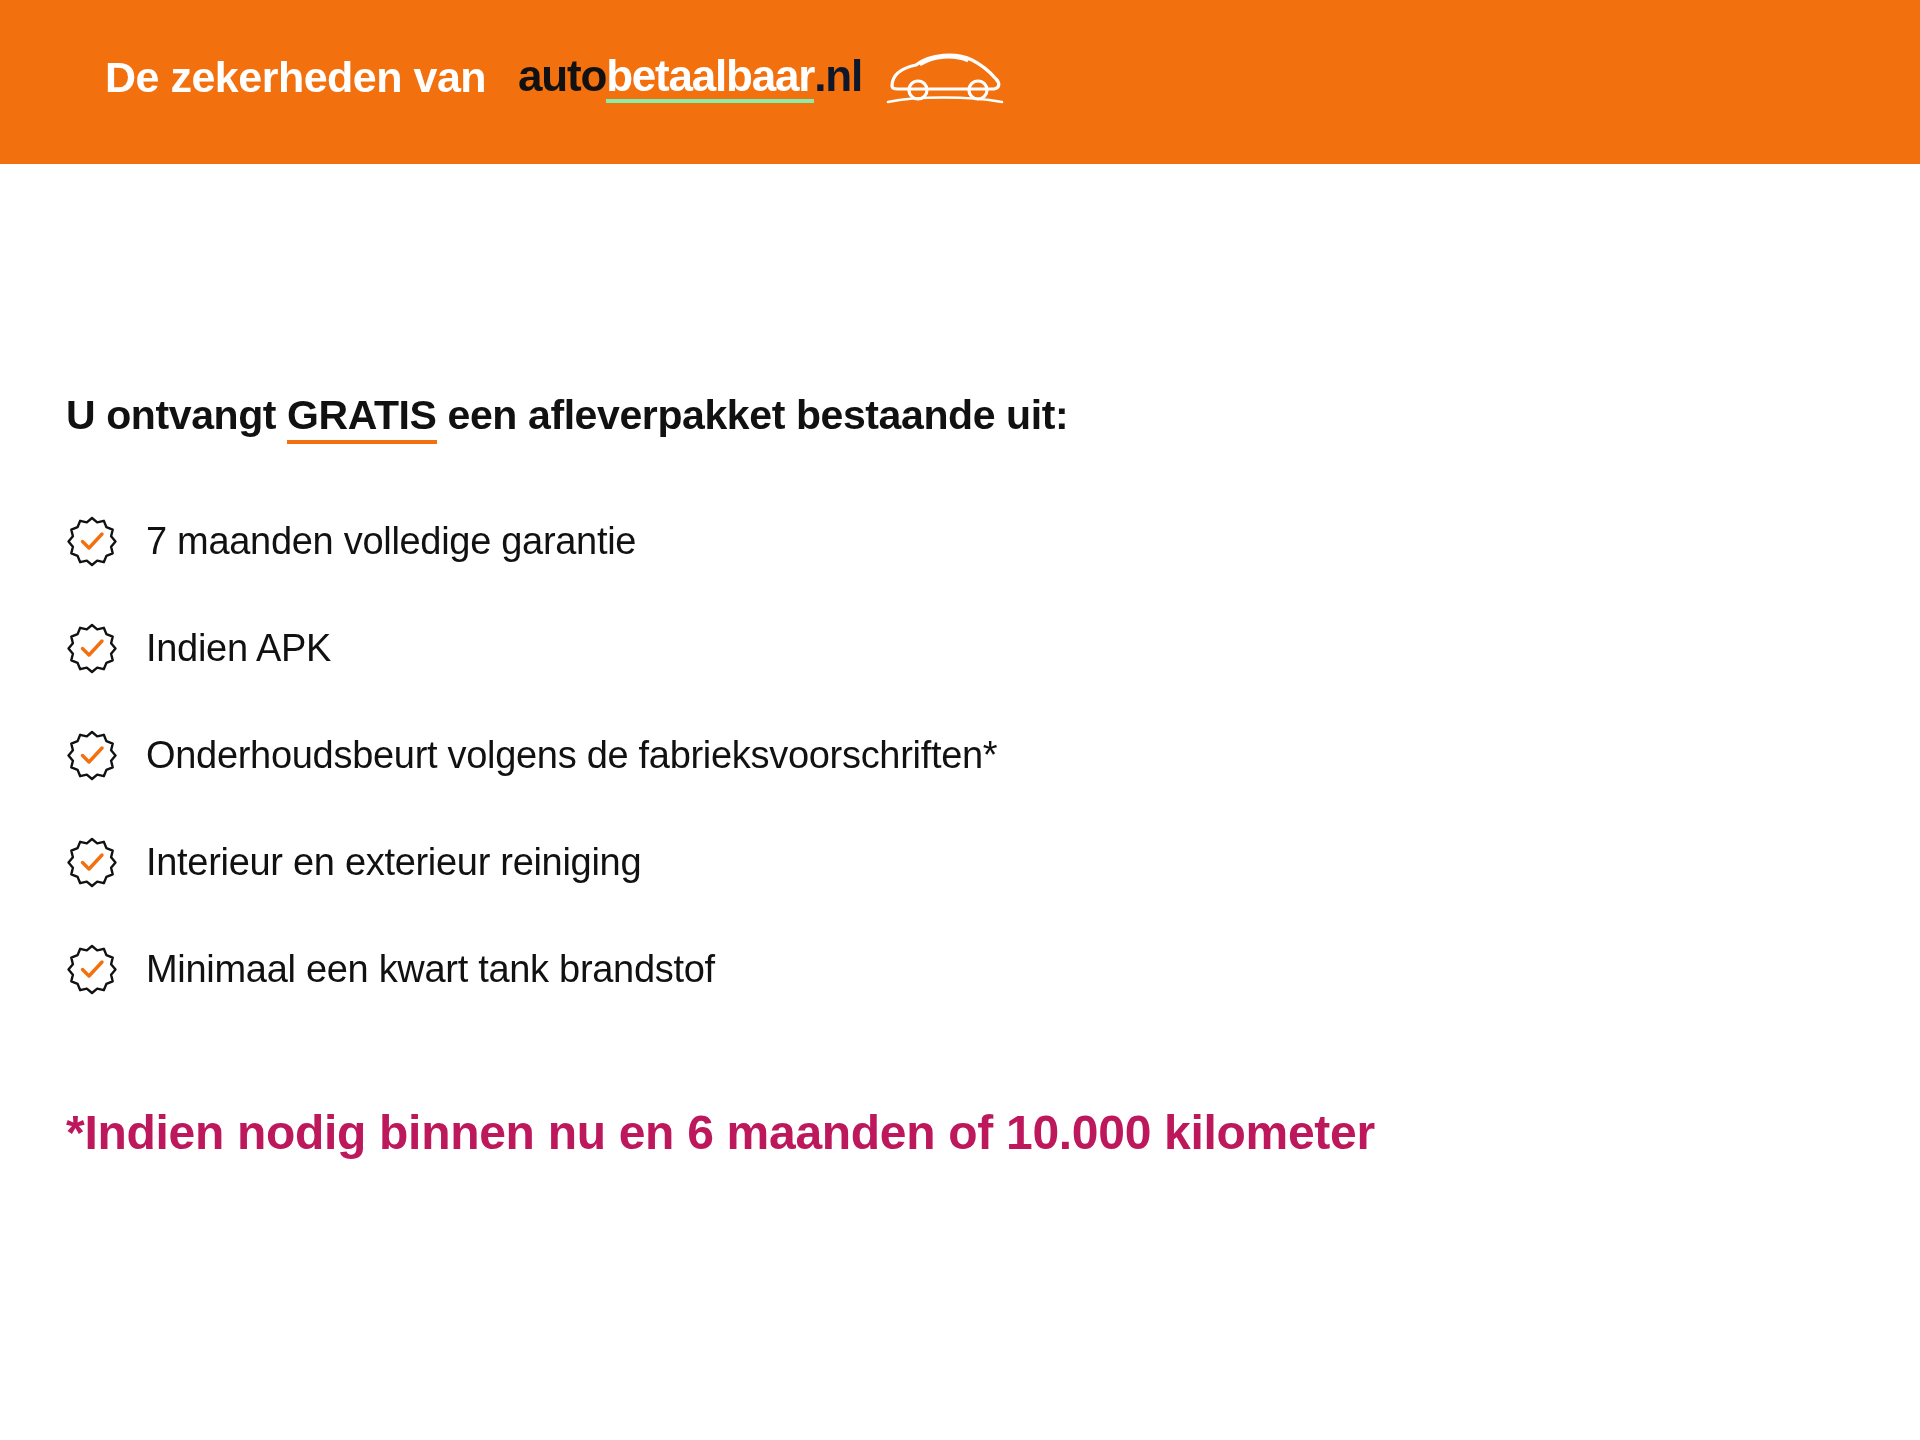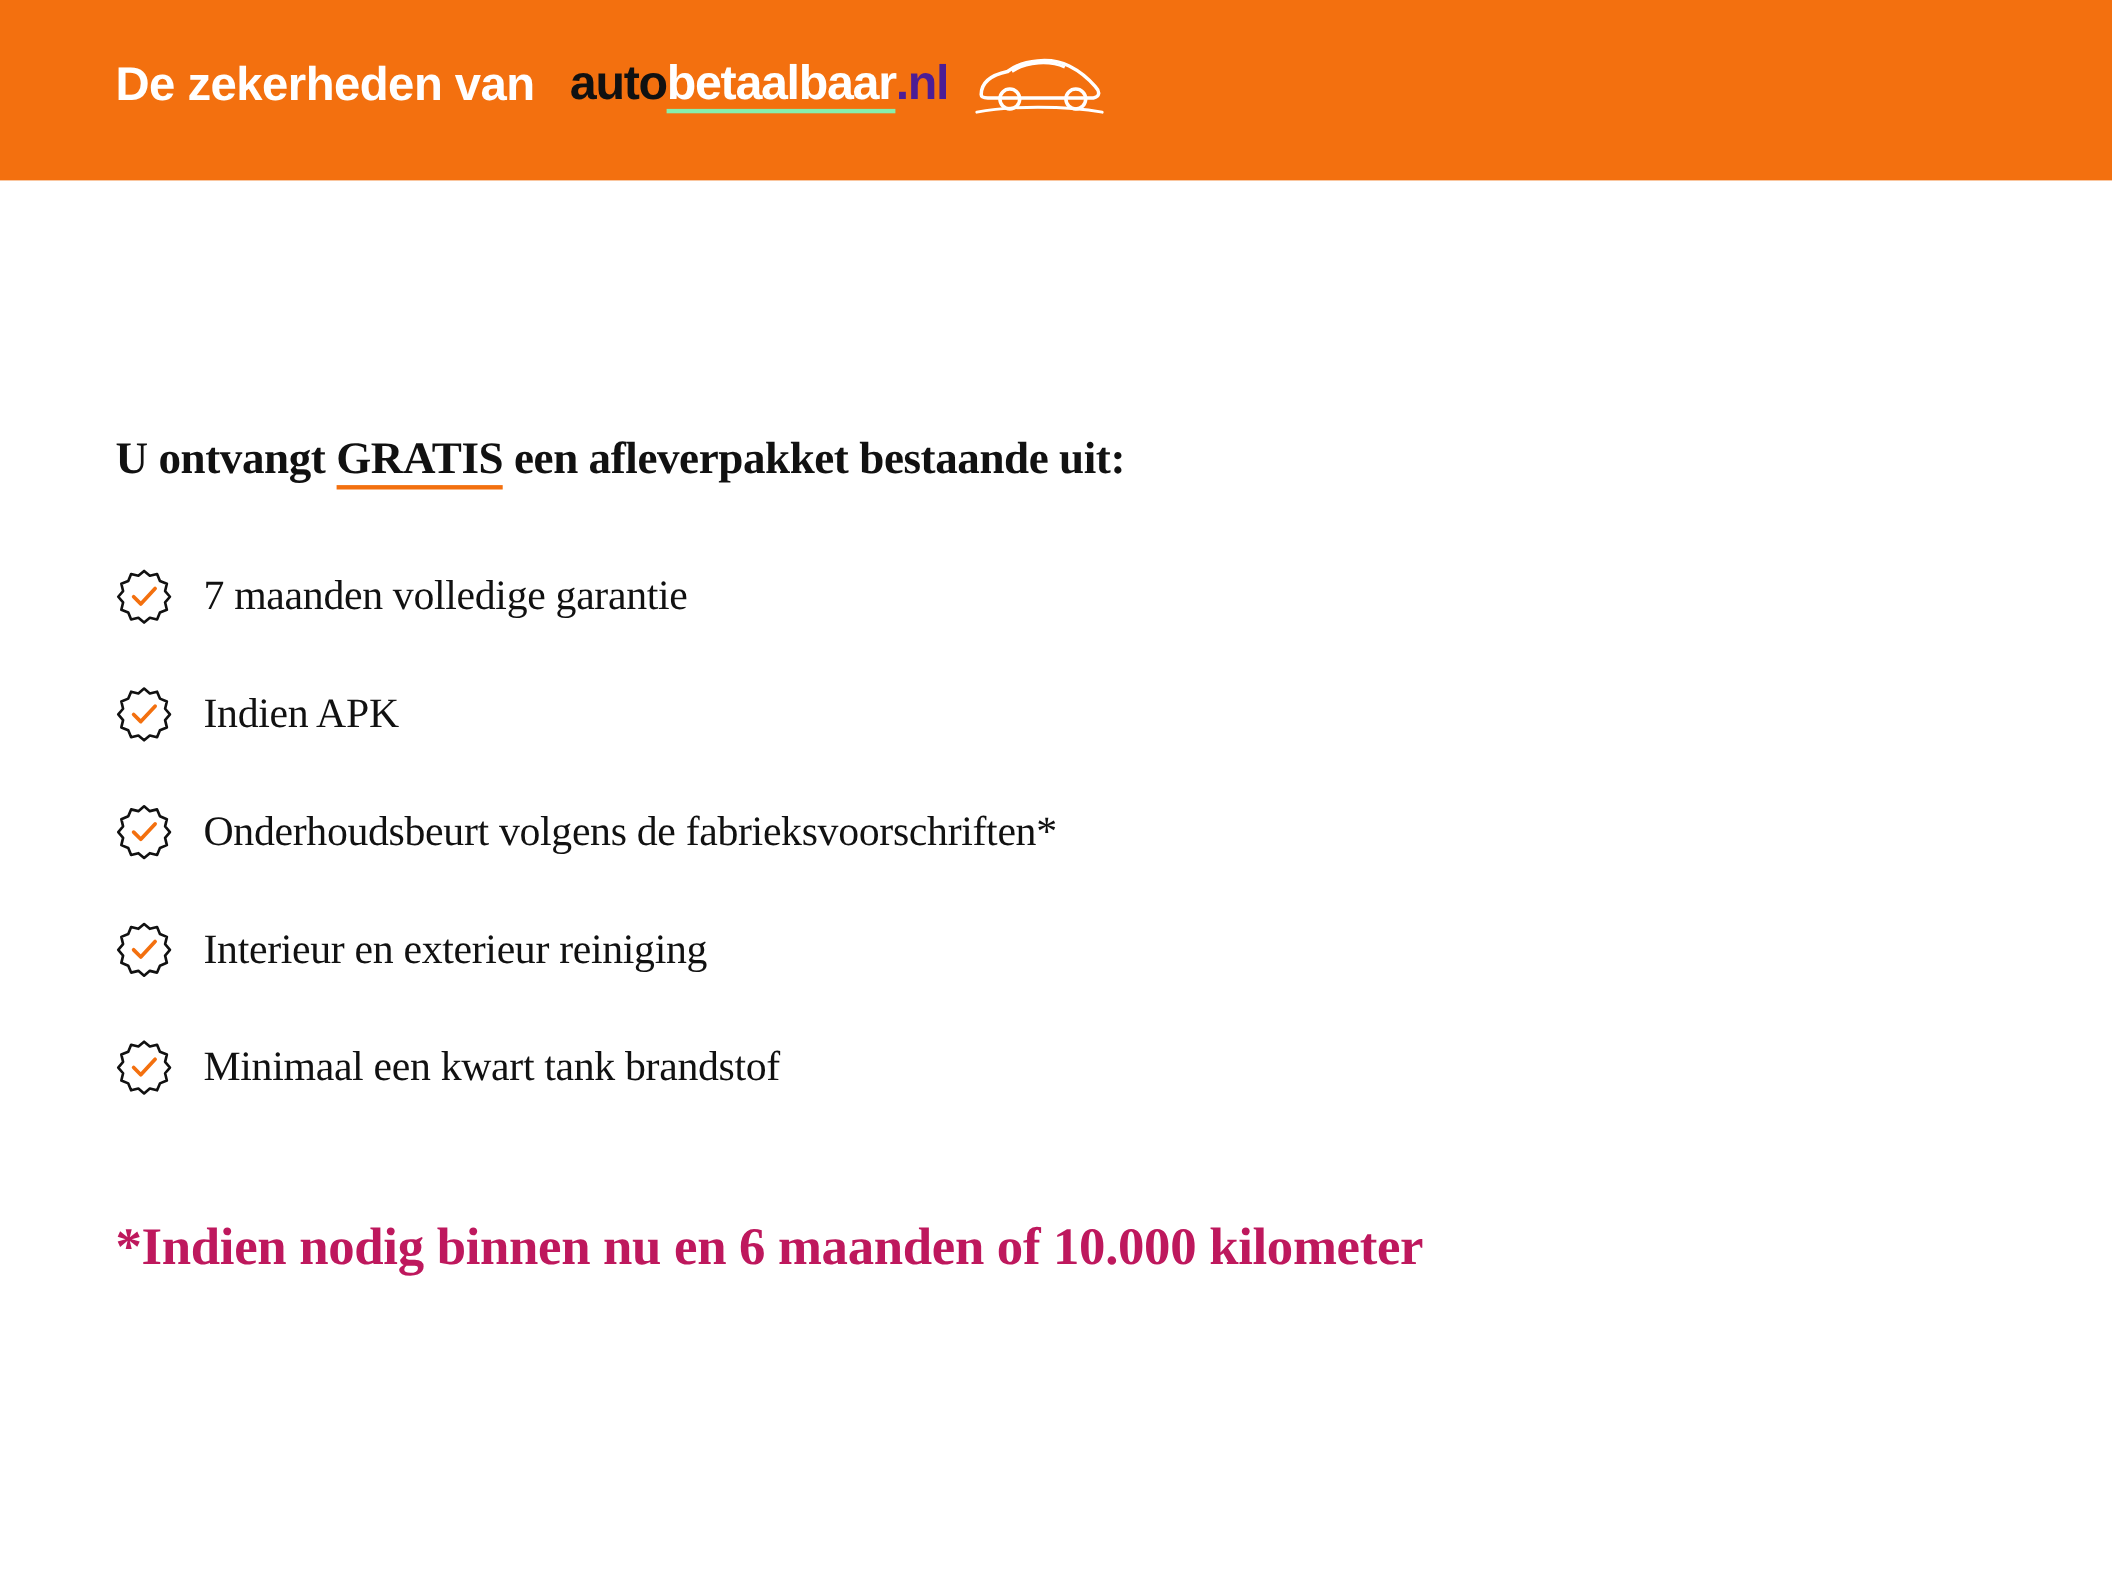--- a/index.html
+++ b/index.html
@@ -57,32 +57,31 @@
     align-items: baseline;
     margin-left: 14px;
   }
   .brand .b-auto { color: #111111; }
   .brand .b-betaalbaar {
     color: #ffffff;
     border-bottom: 4px solid #86efac;
     padding-bottom: 1px;
     line-height: 0.98;
   }
-  .brand .b-nl { color: #4c1d95; }
+  .brand .b-nl { color: #0f172a; }
 
   .car-icon {
     display: inline-block;
     margin-left: 6px;
     margin-bottom: -4px;
   }
 
   
   .content {
-    padding: 0 105px;
-    font-family: Liberation Serif, serif;
+    padding: 0 66px;
   }
 
   .headline {
     margin-top: 228px;
     font-size: 41px;
     font-weight: 700;
     letter-spacing: -0.4px;
     color: #111111;
   }
   .headline .gratis {

